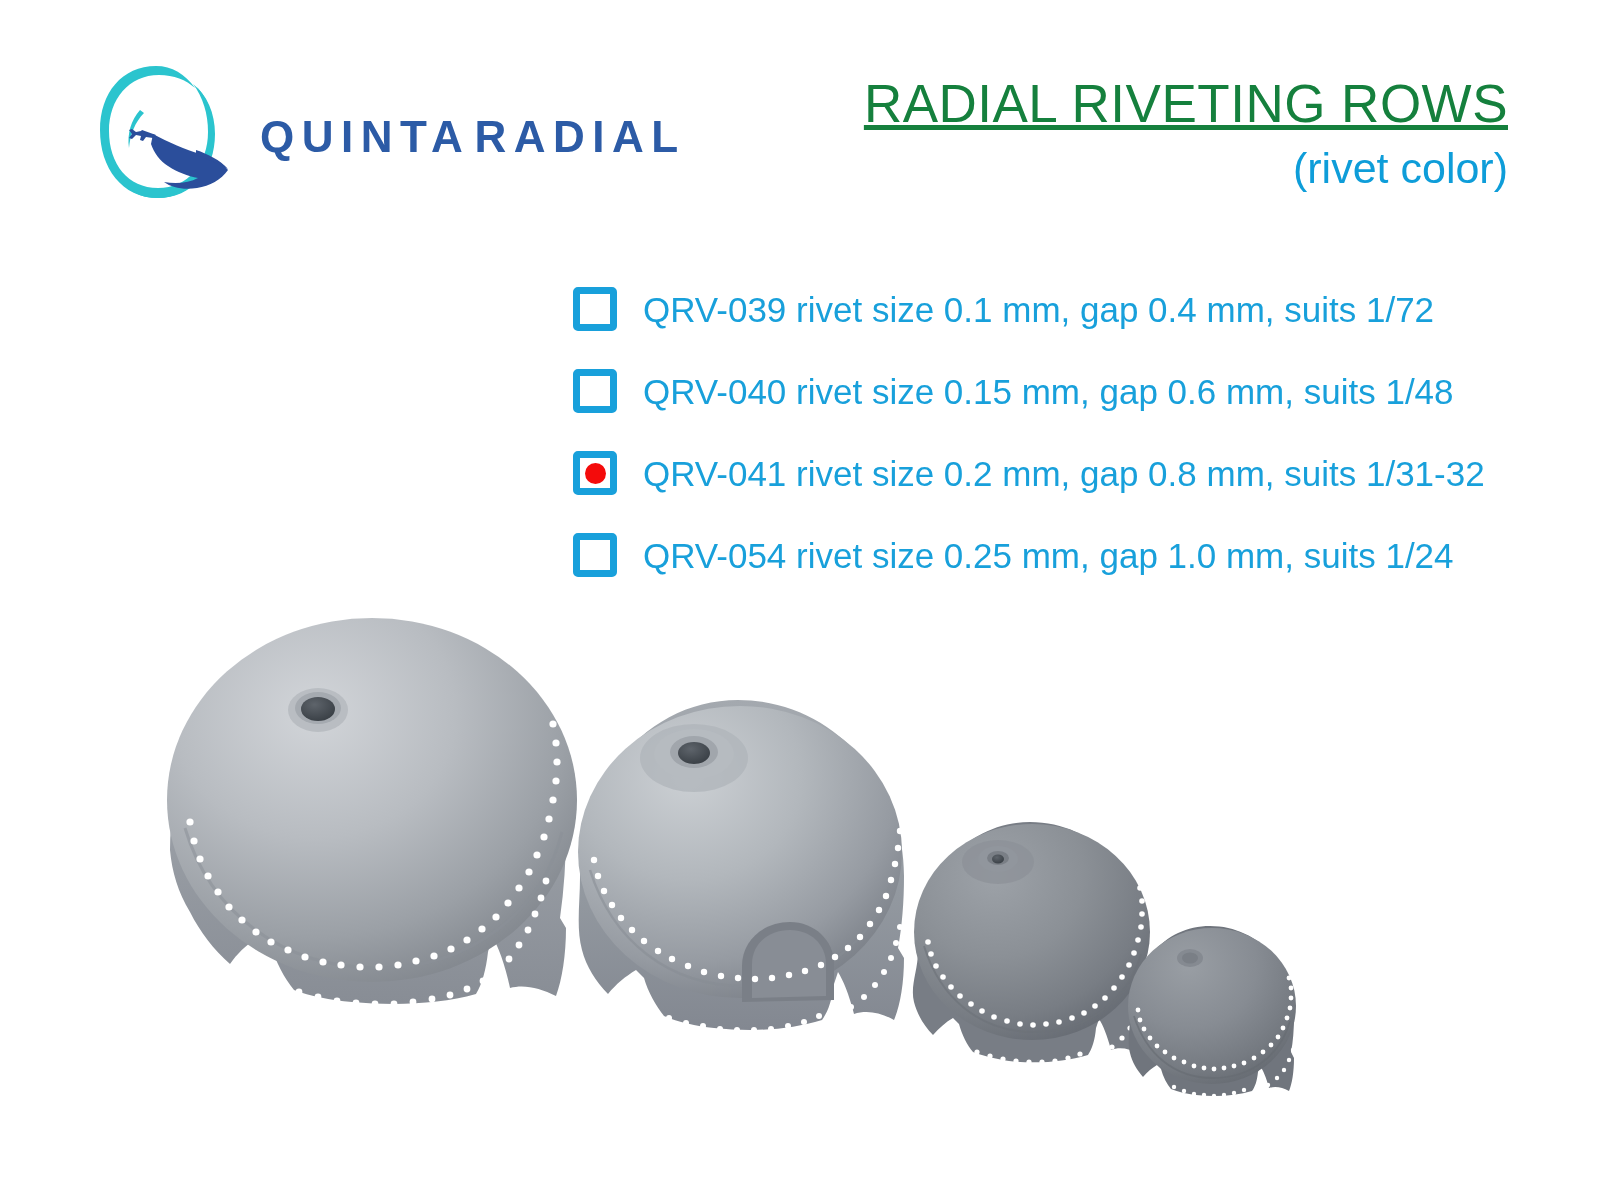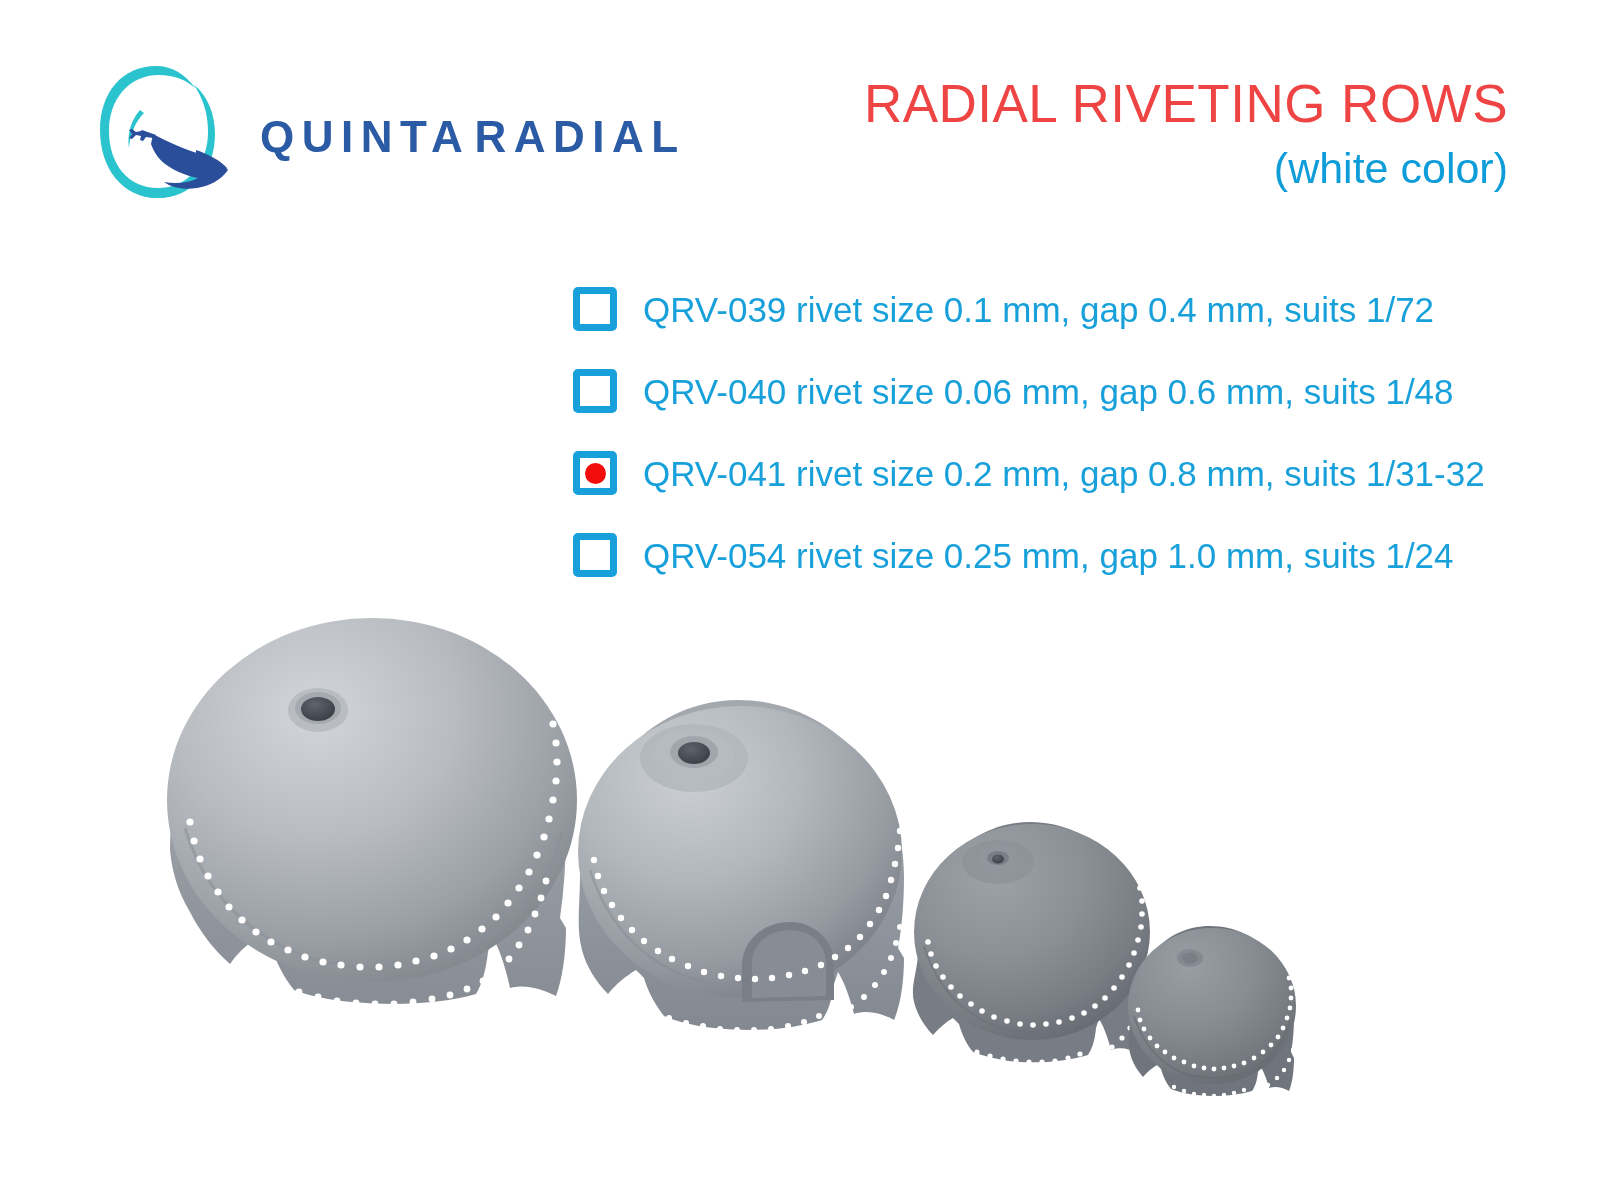--- a/index.html
+++ b/index.html
@@ -59,26 +59,27 @@
     white-space: nowrap;
   }
 
   #title-block {
     position: absolute;
     right: 92px;
     top: 76px;
     text-align: right;
   }
   #doc-title {
-    color: #ef4444;
+    color: #15803d;
     font-size: 53px;
     font-weight: normal;
     letter-spacing: 0.5px;
     line-height: 1.06;
     white-space: nowrap;
+    text-decoration: underline;
   }
   #doc-subtitle {
     color: #0E9DD9;
     font-size: 43px;
     font-weight: normal;
     line-height: 1.1;
     margin-top: 13px;
     white-space: nowrap;
   }
 
@@ -170,39 +171,39 @@
         <path d="M46 72 L60 77 L57 80 L50 79 L47 83 L44 82 L45 78 L40 77 L36 81 L33 80 L36 76 L33 72 L36 71 L40 74 L45 73 Z" fill="#2B4E9B"></path>
       </svg>
       <div id="brand-wordmark">
         <div class="brand-line">QUINTA</div>
         <div class="brand-line">RADIAL</div>
       </div>
     </div>
 
     <div id="title-block">
       <div id="doc-title">RADIAL RIVETING ROWS</div>
-      <div id="doc-subtitle">(white color)</div>
+      <div id="doc-subtitle">(rivet color)</div>
     </div>
 
   </div>
 
   <div id="variant-list">
 
     <div class="variant-row">
       <div class="checkbox">
         
       </div>
       <div class="variant-label">QRV-039 rivet size 0.1 mm, gap 0.4 mm, suits 1/72</div>
     </div>
 
     <div class="variant-row">
       <div class="checkbox">
         
       </div>
-      <div class="variant-label">QRV-040 rivet size 0.06 mm, gap 0.6 mm, suits 1/48</div>
+      <div class="variant-label">QRV-040 rivet size 0.15 mm, gap 0.6 mm, suits 1/48</div>
     </div>
 
     <div class="variant-row">
       <div class="checkbox checked">
         <div class="dot"></div>
       </div>
       <div class="variant-label">QRV-041 rivet size 0.2 mm, gap 0.8 mm, suits 1/31-32</div>
     </div>
 
     <div class="variant-row">

